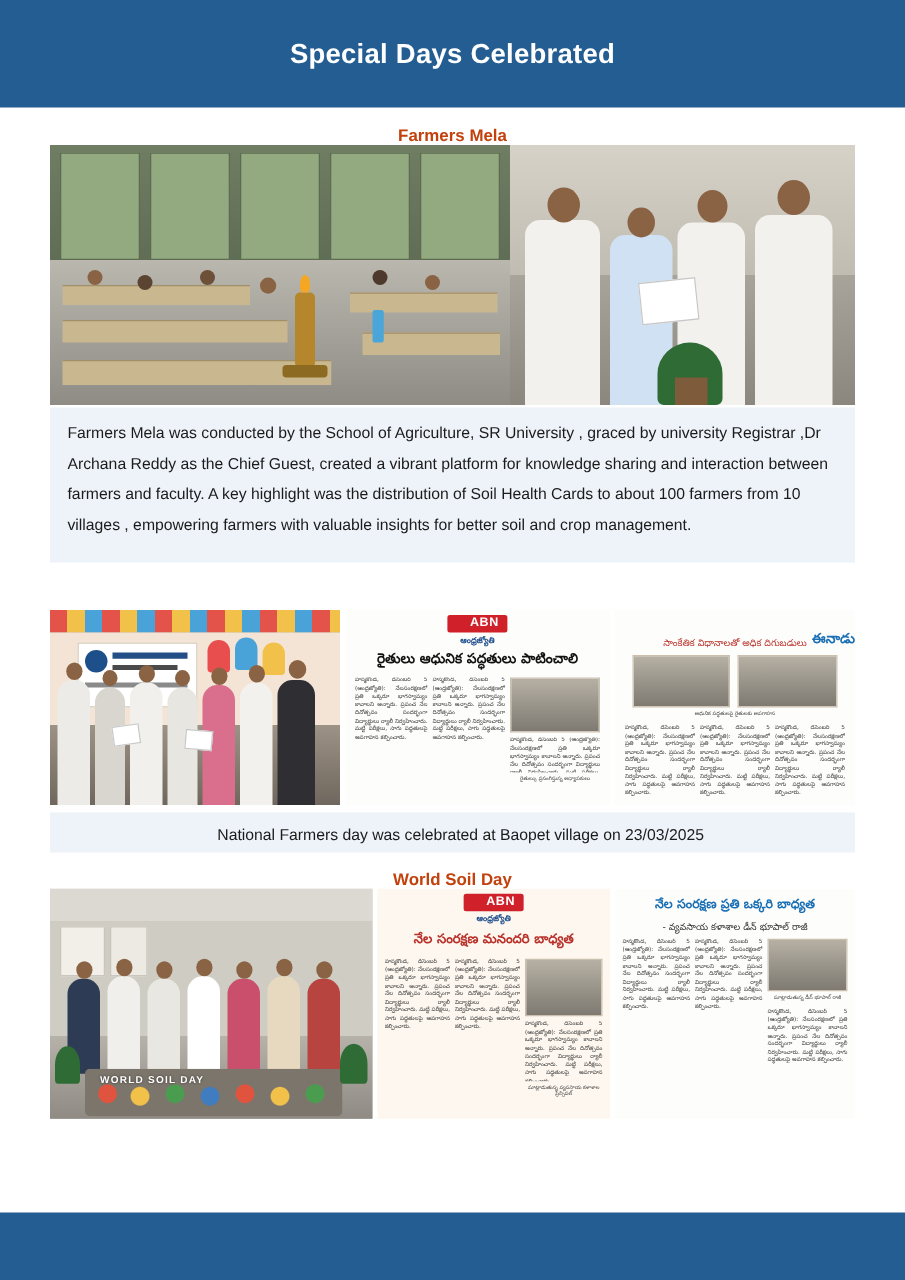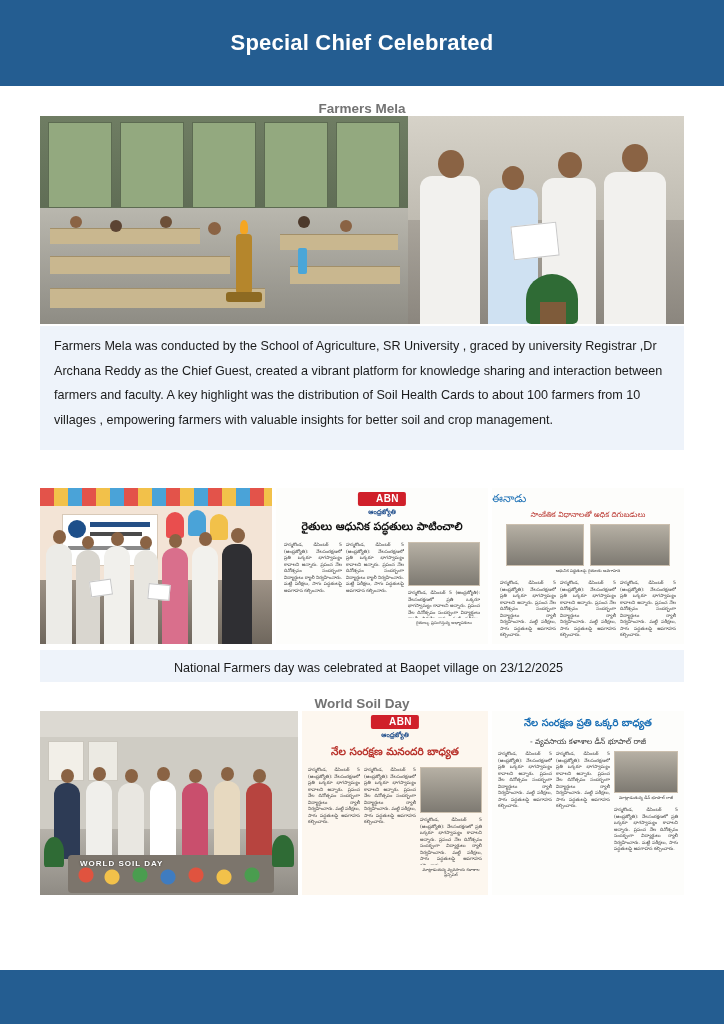--- a/index.html
+++ b/index.html
@@ -37,21 +37,21 @@
     position: absolute;
     left: 0; bottom: 0;
     width: 724px; height: 54px;
     background: #245d91;
   }
   
   .sec-title {
     position: absolute;
     width: 724px;
     text-align: center;
-    color: #737373;
+    color: #c2410c;
     font-size: 13.5px;
     font-weight: bold;
   }
   #t-farmers { top: 101px; }
   #t-national { top: 473px; }
   #t-soil     { top: 696px; }
 
   
   .caption {
     position: absolute;
@@ -124,25 +124,25 @@
   .news-head {
     position: absolute;
     left: 6px; right: 6px;
     color: #111;
     font-size: 11px;
     font-weight: bold;
     text-align: center;
   }
   .news-head.tel { font-family: "DejaVu Sans", sans-serif; }
   .masthead {
-    position: absolute; left: 0; right: 0; top: 4px;
-    text-align: left;
+    position: absolute; left: 0; right: 0; top: 16px;
+    text-align: right;
     color: #1a6fb5;
     font-size: 11px;
-    font-weight: normal;
+    font-weight: bold;
     font-family: "DejaVu Sans", sans-serif;
   }
   .subhead {
     position: absolute; left: 4px; right: 4px;
     text-align: center;
     color: #b8312a;
     font-size: 7.5px;
     font-weight: normal;
     font-family: "DejaVu Sans", sans-serif;
   }
@@ -191,21 +191,21 @@
     letter-spacing:1px;
     text-shadow: 0 0 2px rgba(0,0,0,.6);
   }
 </style>
 </head>
 <body>
 
 <div class="page">
 
   <div class="header-band"></div>
-  <div class="header-title">Special Chief Celebrated</div>
+  <div class="header-title">Special Days Celebrated</div>
 
   <div class="sec-title" id="t-farmers">Farmers Mela</div>
 
   <div class="photo" id="ph-farmers">
 
     <div class="left">
       <div class="hall-win" style="left:8px;  top:6px;  width:64px; height:86px;"></div>
       <div class="hall-win" style="left:80px; top:6px;  width:64px; height:86px;"></div>
       <div class="hall-win" style="left:152px;top:6px;  width:64px; height:86px;"></div>
       <div class="hall-win" style="left:224px;top:6px;  width:64px; height:86px;"></div>
@@ -293,21 +293,21 @@
     <div class="masthead">ఈనాడు</div>
     <div class="subhead" style="top:22px;">సాంకేతిక విధానాలతో అధిక దిగుబడులు</div>
     <div class="news-img" style="left:14px; top:36px; width:78px; height:42px;"></div>
     <div class="news-img" style="left:98px; top:36px; width:80px; height:42px;"></div>
     <div class="news-cap" style="left:6px; top:80px; width:180px;">ఆధునిక పద్ధతులపై రైతులకు అవగాహన</div>
     <div class="news-body" style="left:8px;  top:92px; width:56px; height:60px;">హన్మకొండ, డిసెంబర్ 5 (ఆంధ్రజ్యోతి): నేలసంరక్షణలో ప్రతి ఒక్కరూ భాగస్వామ్యం కావాలని అన్నారు. ప్రపంచ నేల దినోత్సవం సందర్భంగా విద్యార్థులు ర్యాలీ నిర్వహించారు. మట్టి పరీక్షలు, సాగు పద్ధతులపై అవగాహన కల్పించారు.</div>
     <div class="news-body" style="left:68px; top:92px; width:56px; height:60px;">హన్మకొండ, డిసెంబర్ 5 (ఆంధ్రజ్యోతి): నేలసంరక్షణలో ప్రతి ఒక్కరూ భాగస్వామ్యం కావాలని అన్నారు. ప్రపంచ నేల దినోత్సవం సందర్భంగా విద్యార్థులు ర్యాలీ నిర్వహించారు. మట్టి పరీక్షలు, సాగు పద్ధతులపై అవగాహన కల్పించారు.</div>
     <div class="news-body" style="left:128px;top:92px; width:56px; height:60px;">హన్మకొండ, డిసెంబర్ 5 (ఆంధ్రజ్యోతి): నేలసంరక్షణలో ప్రతి ఒక్కరూ భాగస్వామ్యం కావాలని అన్నారు. ప్రపంచ నేల దినోత్సవం సందర్భంగా విద్యార్థులు ర్యాలీ నిర్వహించారు. మట్టి పరీక్షలు, సాగు పద్ధతులపై అవగాహన కల్పించారు.</div>
   </div>
 
-  <div class="caption" id="cap-national">National Farmers day was celebrated  at Baopet village on 23/12/2025</div>
+  <div class="caption" id="cap-national">National Farmers day was celebrated  at Baopet village on 23/03/2025</div>
 
   <div class="sec-title" id="t-soil">World Soil Day</div>
 
   <div class="photo" id="ph-wsd-photo">
     <div style="position:absolute;left:0;top:0;width:258px;height:26px;background:#dcd9d2;"></div>
     <div style="position:absolute;left:0;top:26px;width:258px;height:92px;background:#cfccc4;"></div>
     <div style="position:absolute;left:0;top:118px;width:258px;height:66px;background:linear-gradient(#b6b2aa,#8f8b84);"></div>
     <div style="position:absolute;left:8px;top:30px;width:36px;height:40px;background:#f2efe8;border:1px solid #cac6bd;"></div>
     <div style="position:absolute;left:48px;top:30px;width:30px;height:40px;background:#eceae3;border:1px solid #cac6bd;"></div>
     <div class="person" style="left:14px; top:72px; width:26px; height:76px; background:#2d3b55;"></div>

